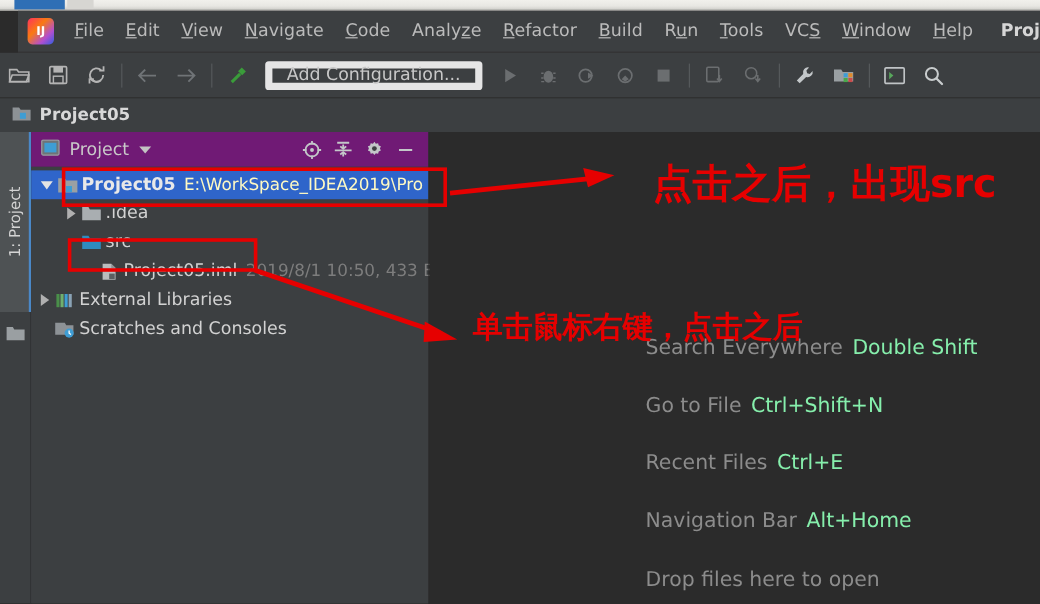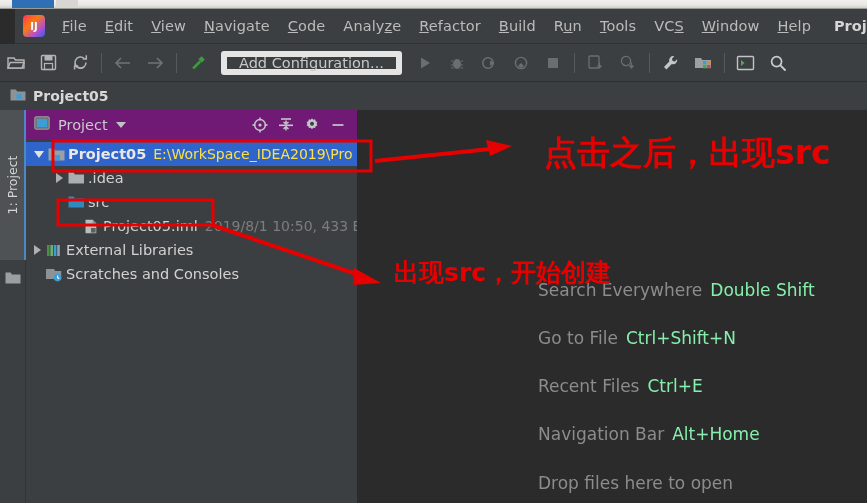--- a/index.html
+++ b/index.html
@@ -174,21 +174,21 @@
     border-left: 7px solid #b0b0b0;
   }
   .row .arrow.down i {
     border-left: 5px solid transparent; border-right: 5px solid transparent;
     border-top: 7px solid #e3e3e3; border-bottom: none;
   }
   .row .ico { width: 20px; height: 24px; flex: none; display:flex; align-items:center; justify-content:center; }
   .row .name { color: #d2d2d2; margin-left: 2px; }
   .row .name.bold { font-weight: bold; color: #e8e8e8; }
   .row .sub { color: #8d9cb3; margin-left: 7px; font-size: 14px; }
-  .row.selected .sub { color: #fde047; }
+  .row.selected .sub { color: #fef9c3; }
   .row .sub.grey { color: #7d7d7d; }
 
   
   .editor {
     position: absolute; left: 358px; top: 110px; width: 509px; height: 393px;
     background: #2b2b2b;
   }
   .splitter {
     position: absolute; left: 357px; top: 110px; width: 1px; height: 393px;
     background: #2b2b2b;
@@ -525,16 +525,16 @@
       <line x1="375" y1="161" x2="500" y2="148" stroke="#e60000" stroke-width="4"></line>
       <polygon points="512,146 486,140 490,156" fill="#e60000"></polygon>
 
       <rect x="58" y="200" width="155" height="25" fill="none" stroke="#e60000" stroke-width="3"></rect>
 
       <line x1="212" y1="225" x2="368" y2="278" stroke="#e60000" stroke-width="4"></line>
       <polygon points="381,283 354,268 353,285" fill="#e60000"></polygon>
     </svg>
 
     <div class="anno-text" style="left:544px; top:131px; font-size:33px;">点击之后，出现src</div>
-    <div class="anno-text" style="left:394px; top:256px; font-size:25px;">出现src，开始创建</div>
+    <div class="anno-text" style="left:394px; top:256px; font-size:25px;">单击鼠标右键，点击之后</div>
   </div>
 
 </div>
 
 </body></html>

